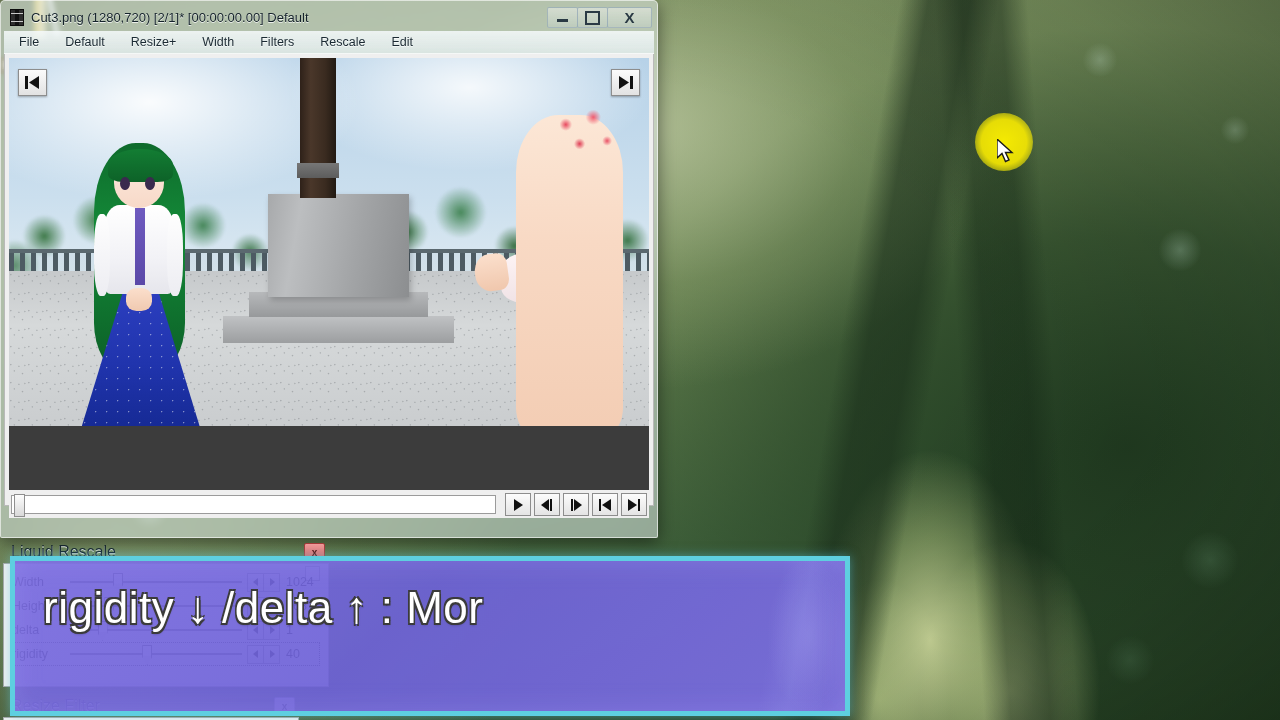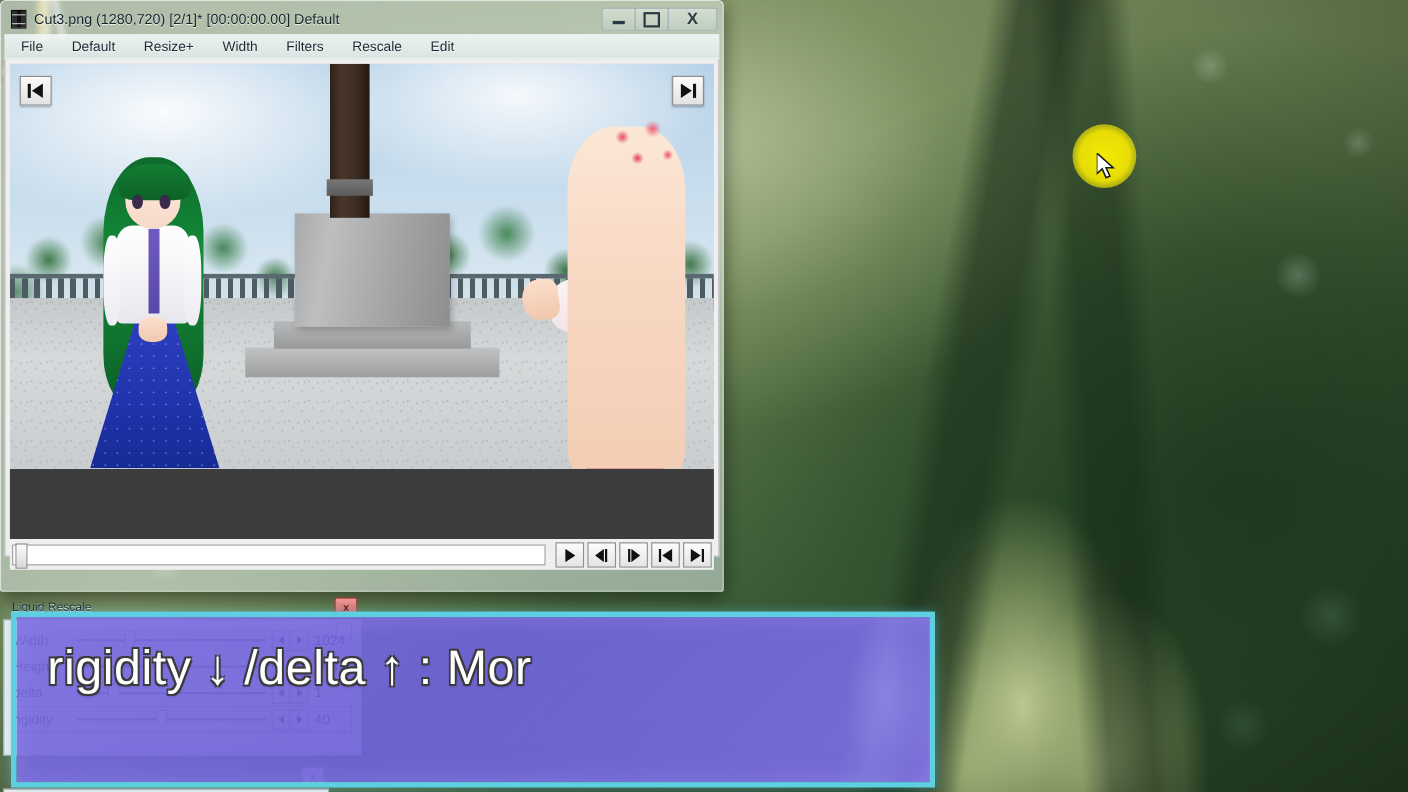--- a/index.html
+++ b/index.html
@@ -366,21 +366,21 @@
     border: 1px solid rgba(255,255,255,0.65);
     border-radius: 5px 5px 2px 2px;
     padding: 2px;
     box-shadow: 0 4px 16px rgba(0,0,0,0.5);
   }
   .dlg-titlebar {
     height: 22px; display:flex; align-items:center;
     padding: 0 4px 0 8px; position: relative;
   }
   .dlg-title-text {
-    font-size: 11px; color:#16242c;
+    font-size: 16px; color:#16242c;
     text-shadow: 0 1px 0 rgba(255,255,255,0.8);
   }
   .dlg-close {
     margin-left:auto; width: 19px; height: 16px;
     background: linear-gradient(180deg,#ef9a9a,#d45b5b);
     border:1px solid #a23a3a; border-radius:2px;
     color:#5b1212; font-size:10px; font-weight:bold;
     display:flex; align-items:center; justify-content:center;
   }
   .dlg-body {

